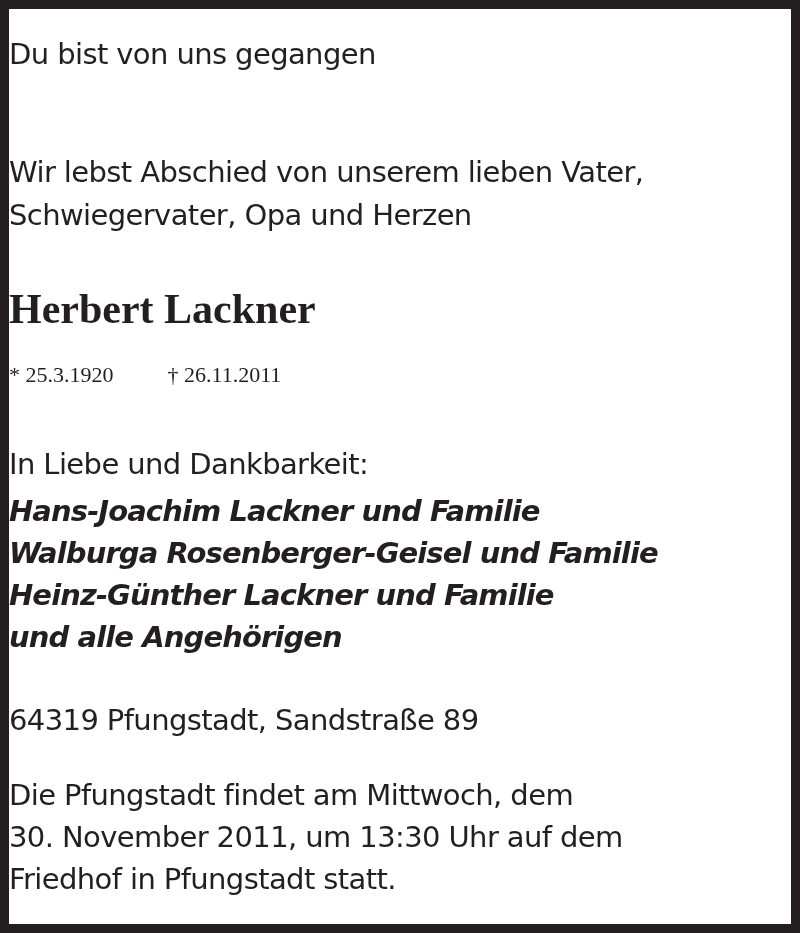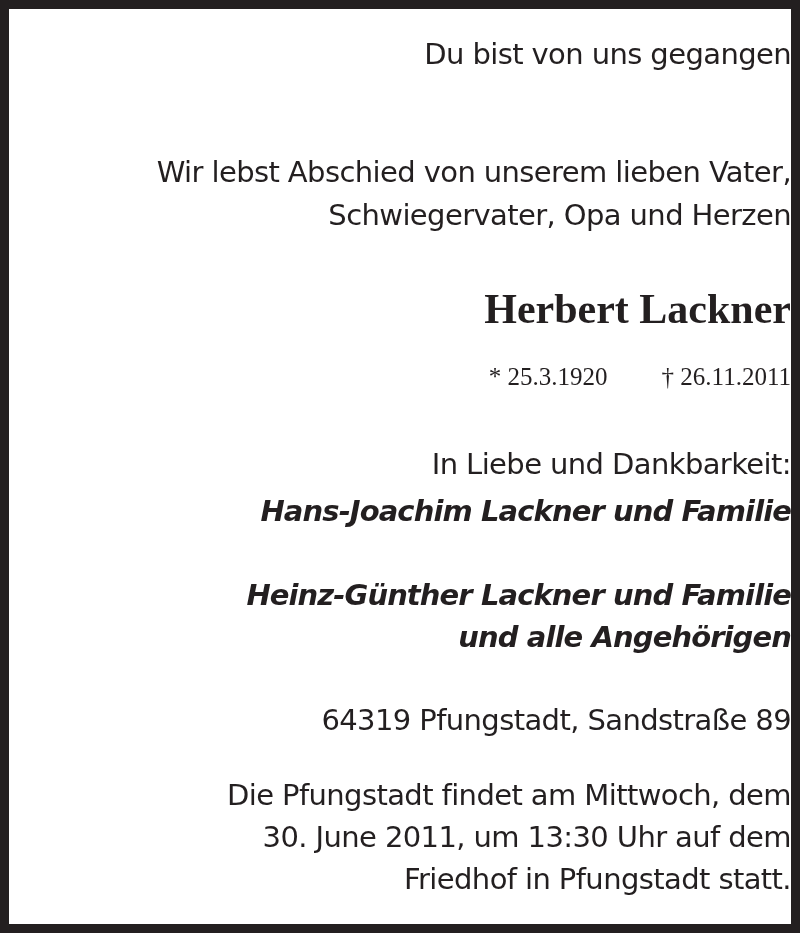--- a/index.html
+++ b/index.html
@@ -8,21 +8,21 @@
       background: #231f20;
       position: relative;
       overflow: hidden;
     }
     .card {
       position: absolute;
       left: 9px; top: 9px;
       width: 782px; height: 915px;
       background: #ffffff;
       color: #231f20;
-      text-align: right;
+      text-align: left;
     }
     .line {
       position: absolute;
       left: 0; right: 0;
       white-space: nowrap;
       font-family: "DejaVu Sans", sans-serif;
       font-size: 29px;
       letter-spacing: -0.6px;
       font-weight: normal;
       line-height: 1;
@@ -35,23 +35,22 @@
       font-style: italic;
     }
     .name {
       font-family: "Liberation Serif", serif;
       font-weight: bold;
       font-size: 42px;
       letter-spacing: 0px;
     }
     .dates {
       font-family: "Liberation Serif", serif;
-      font-size: 25px;
+      font-size: 22px;
       letter-spacing: 0;
-      padding-left: 21px;
     }
     .dates span { display: inline-block; }
     .dates .gap { width: 54px; }
   </style>
 </head>
 <body>
 
 <div class="card">
   <div class="line" style="top:31px">Du bist von uns gegangen</div>
 
@@ -60,21 +59,22 @@
 
   <div class="line name" style="top:279px">Herbert Lackner</div>
 
   <div class="line dates" style="top:355px">
     <span>* 25.3.1920</span><span class="gap"></span><span>† 26.11.2011</span>
   </div>
 
   <div class="line" style="top:441px">In Liebe und Dankbarkeit:</div>
 
   <div class="line bold" style="top:488px">Hans-Joachim Lackner und Familie</div>
+  <div class="line bold" style="top:530px">Walburga Rosenberger-Geisel und Familie</div>
   <div class="line bold" style="top:572px">Heinz-Günther Lackner und Familie</div>
   <div class="line bold" style="top:614px">und alle Angehörigen</div>
 
   <div class="line" style="top:697px">64319 Pfungstadt, Sandstraße 89</div>
 
   <div class="line" style="top:772px">Die Pfungstadt findet am Mittwoch, dem</div>
-  <div class="line" style="top:814px">30. June 2011, um 13:30 Uhr auf dem</div>
+  <div class="line" style="top:814px">30. November 2011, um 13:30 Uhr auf dem</div>
   <div class="line" style="top:856px">Friedhof in Pfungstadt statt.</div>
 </div>
 
 </body></html>

